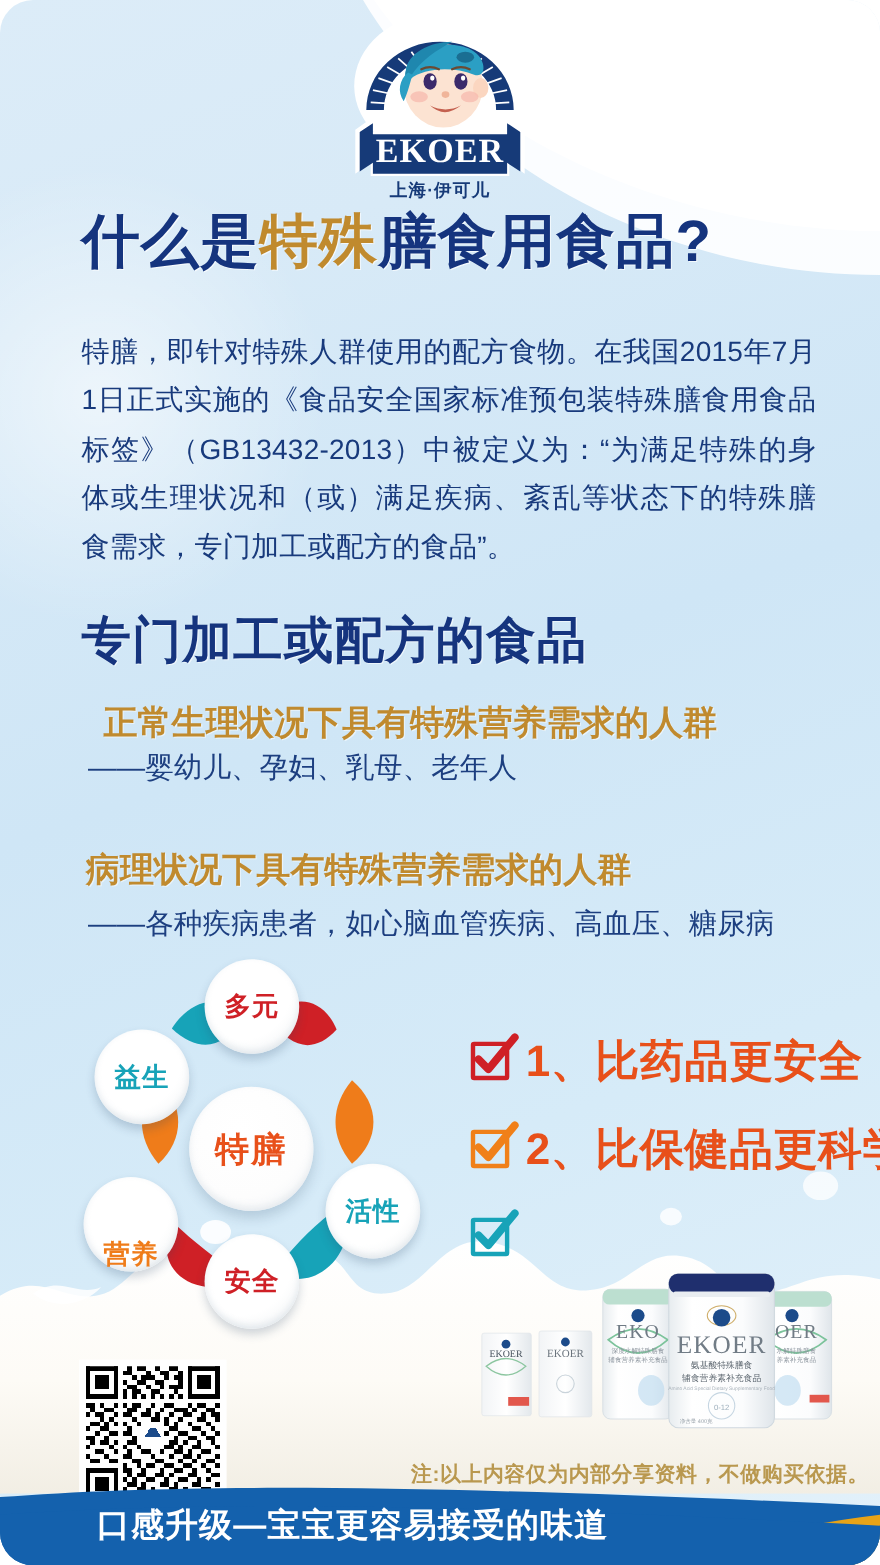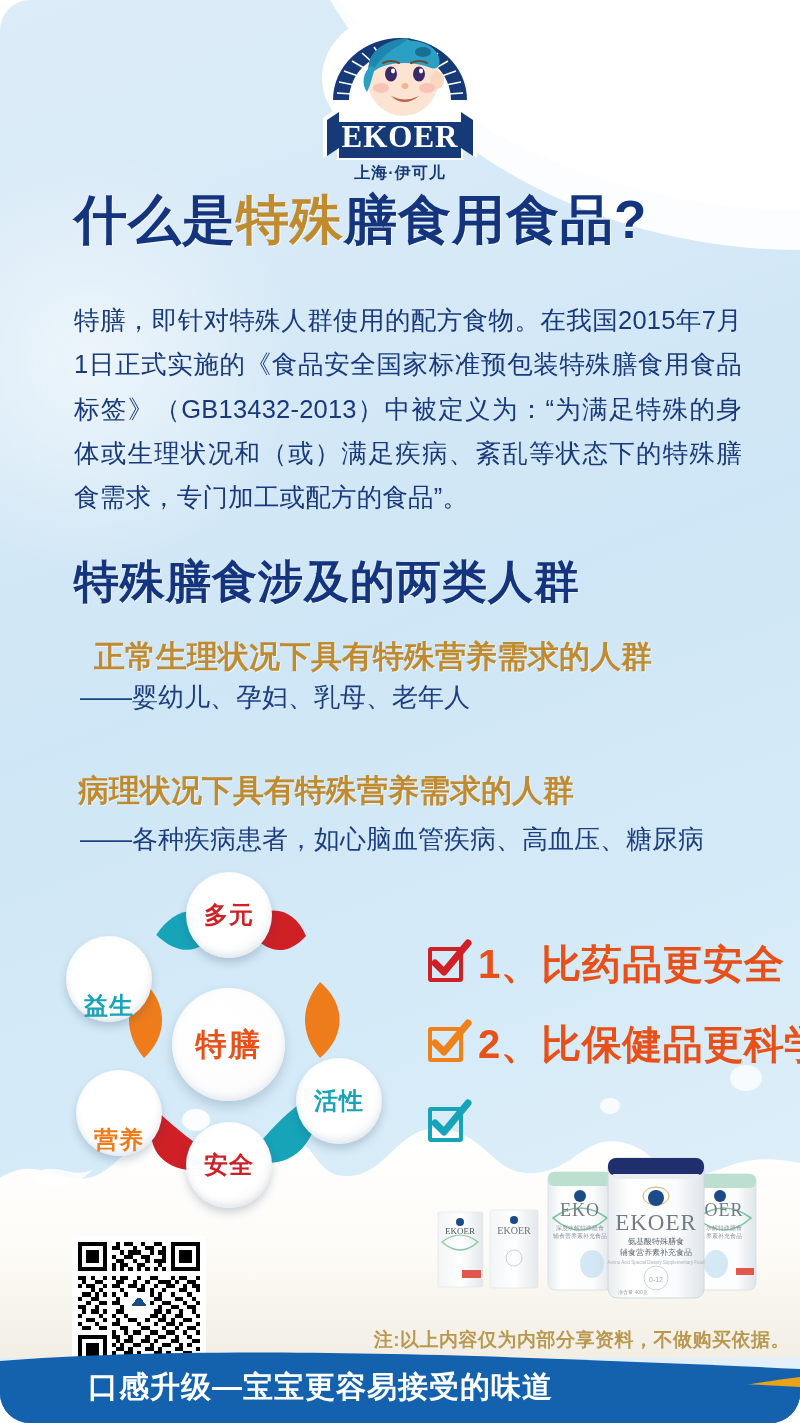--- a/index.html
+++ b/index.html
@@ -312,21 +312,21 @@
       <text x="89" y="170" text-anchor="middle" fill="#163a78" font-family="Liberation Sans, sans-serif" font-size="16" font-weight="bold" letter-spacing="1">上海·伊可儿</text>
     </svg>
   </div>
 
   <div class="main-title">
     <span>什么是</span><span class="gold">特殊</span><span>膳食用食品?</span>
   </div>
 
   <div class="para">特膳，即针对特殊人群使用的配方食物。在我国2015年7月1日正式实施的《食品安全国家标准预包装特殊膳食用食品标签》（GB13432-2013）中被定义为：“为满足特殊的身体或生理状况和（或）满足疾病、紊乱等状态下的特殊膳食需求，专门加工或配方的食品”。</div>
 
-  <div class="sec-title">特殊膳食涉及的两类人群</div>
+  <div class="sec-title">专门加工或配方的食品</div>
 
   <div class="sub-gold g1">正常生理状况下具有特殊营养需求的人群</div>
   <div class="sub-line l1">——婴幼儿、孕妇、乳母、老年人</div>
 
   <div class="sub-gold g2">病理状况下具有特殊营养需求的人群</div>
   <div class="sub-line l2">——各种疾病患者，如心脑血管疾病、高血压、糖尿病</div>
 
   <div class="hexwrap">
     <svg width="348" height="350" viewBox="0 0 348 350" style="position:absolute;left:0;top:0;">
 
@@ -350,21 +350,21 @@
     </div>
     <div class="petal" style="left:238px; top:192px; color:#17a3b8;">
       <span>活性</span>
     </div>
     <div class="petal" style="left:128px; top:256px; color:#cf2026;">
       <span>安全</span>
     </div>
     <div class="petal" style="left:18px;  top:204px; color:#ef7c1a;align-items:flex-end;">
       <span>营养</span>
     </div>
-    <div class="petal" style="left:8px;  top:70px; color:#17a3b8;align-items:flex-end;">
+    <div class="petal" style="left:28px;  top:70px; color:#17a3b8;">
       <span>益生</span>
     </div>
   </div>
 
   <div class="checklist">
     <div class="check-row">
       <span class="checkbox red">
         <svg width="48" height="48" viewBox="0 0 48 48">
           <path d="M 9 24 L 18 33 L 42 4" stroke="#cf2026" stroke-width="7" fill="none" stroke-linecap="round" stroke-linejoin="round"></path>
         </svg>

